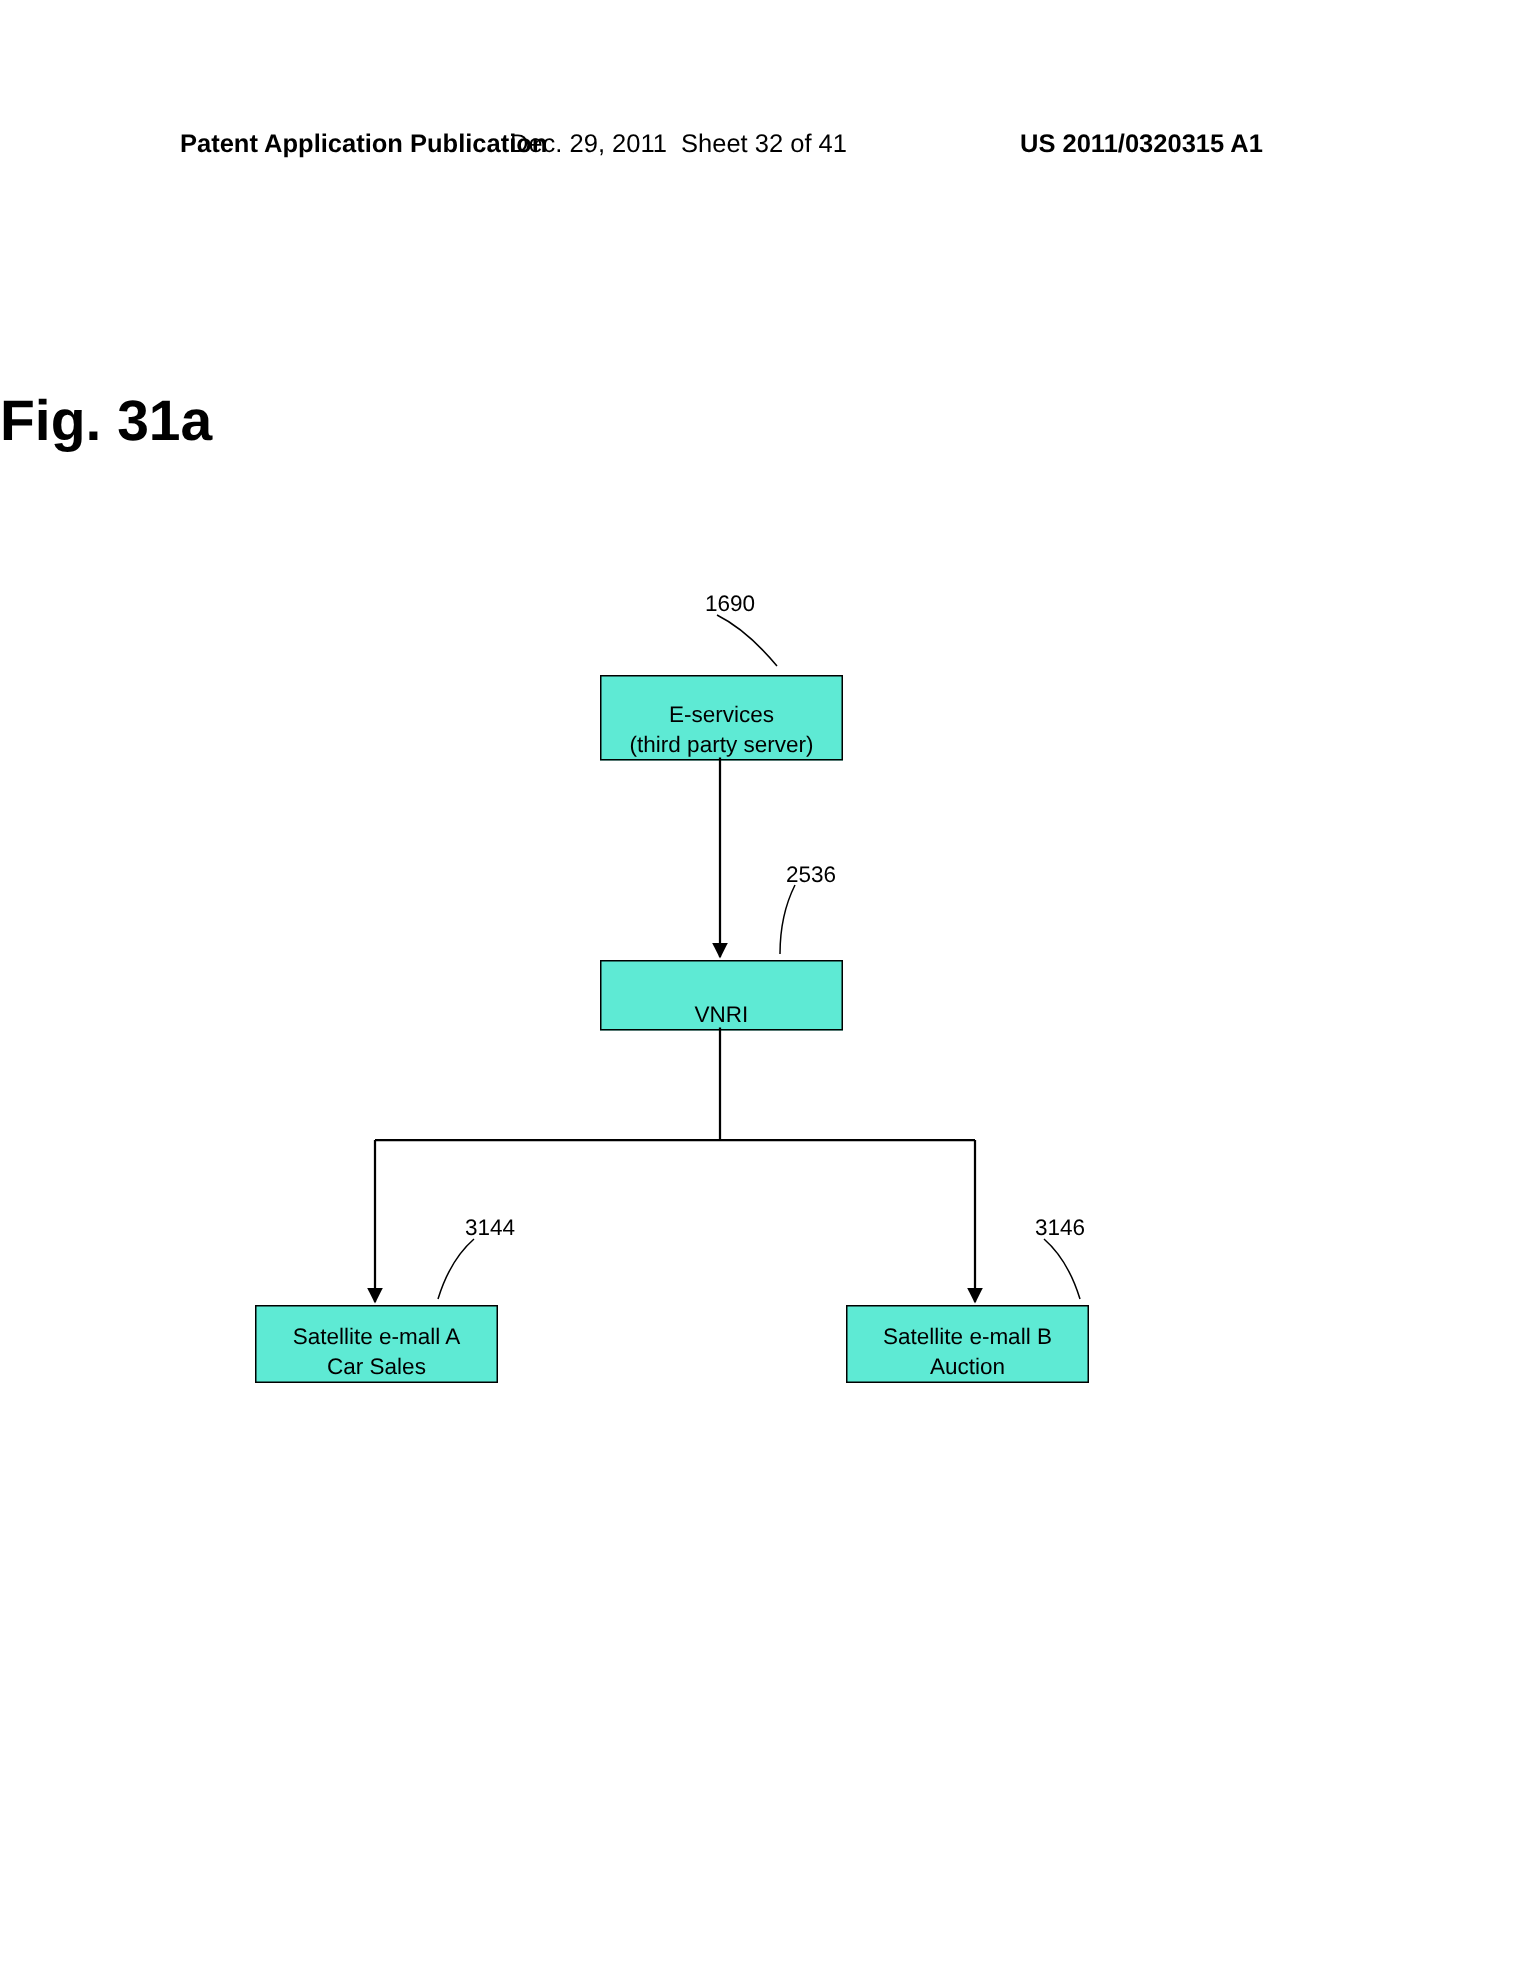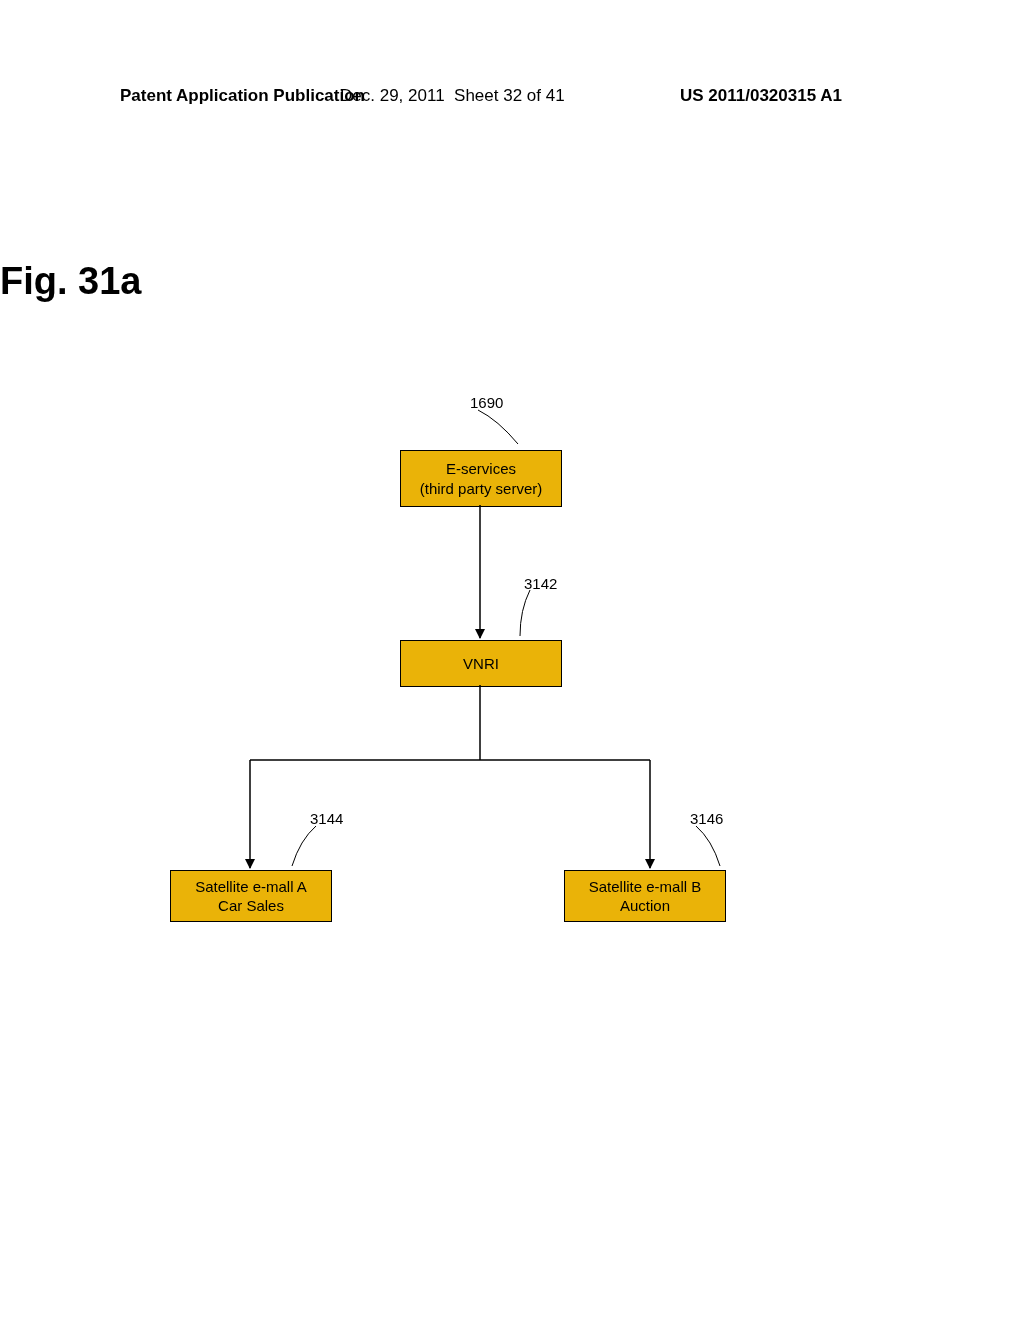--- a/index.html
+++ b/index.html
@@ -2,21 +2,21 @@
 <html><head>
 <meta charset="utf-8">
 <style>
 html,body{margin:0;padding:0;width:1024px;height:1320px;background:white;font-family:Arial,Helvetica,sans-serif;color:black}
 .page{position:relative;width:1024px;height:1320px}
 .hdr{position:absolute;top:86px;left:0;right:0;font-size:17px}
 .hdr .left{position:absolute;left:120px;font-weight:bold}
 .hdr .mid{position:absolute;left:340px}
 .hdr .right{position:absolute;left:680px;font-weight:bold}
 .figtitle{position:absolute;top:260px;width:1024px;text-align:left;font-size:38px;font-weight:bold}
-.box{position:absolute;border:1px solid #000;text-align:center;background:#eab308;display:flex;flex-direction:column;justify-content:center;align-items:center;font-size:15px;line-height:1.3}
+.box{position:absolute;border:1px solid #000;text-align:center;background:#5eead4;display:flex;flex-direction:column;justify-content:flex-end;align-items:center;font-size:15px;line-height:1.3}
 #box-eservices{left:400px;top:450px;width:160px;height:55px}
 #box-vnri{left:400px;top:640px;width:160px;height:45px}
 #box-mall-a{left:170px;top:870px;width:160px;height:50px}
 #box-mall-b{left:564px;top:870px;width:160px;height:50px}
 .reflabel{position:absolute;font-size:15px}
 #lbl-3140{left:470px;top:394px}
 #lbl-3142{left:524px;top:575px}
 #lbl-3144{left:310px;top:810px}
 #lbl-3146{left:690px;top:810px}
 svg.overlay{position:absolute;top:0;left:0;width:1024px;height:1320px;pointer-events:none}
@@ -43,21 +43,21 @@
 <div id="box-mall-a" class="box">
   <span>Satellite e-mall A</span>
   <span>Car Sales</span>
 </div>
 <div id="box-mall-b" class="box">
   <span>Satellite e-mall B</span>
   <span>Auction</span>
 </div>
 
 <div id="lbl-3140" class="reflabel">1690</div>
-<div id="lbl-3142" class="reflabel">3142</div>
+<div id="lbl-3142" class="reflabel">2536</div>
 <div id="lbl-3144" class="reflabel">3144</div>
 <div id="lbl-3146" class="reflabel">3146</div>
 
 <svg class="overlay" viewBox="0 0 1024 1320">
   <defs>
     <marker id="arrow" viewBox="0 0 10 10" refX="9" refY="5" markerWidth="7" markerHeight="7" orient="auto-start-reverse">
       <path d="M 0 0 L 10 5 L 0 10 z" fill="black"></path>
     </marker>
   </defs>
 

